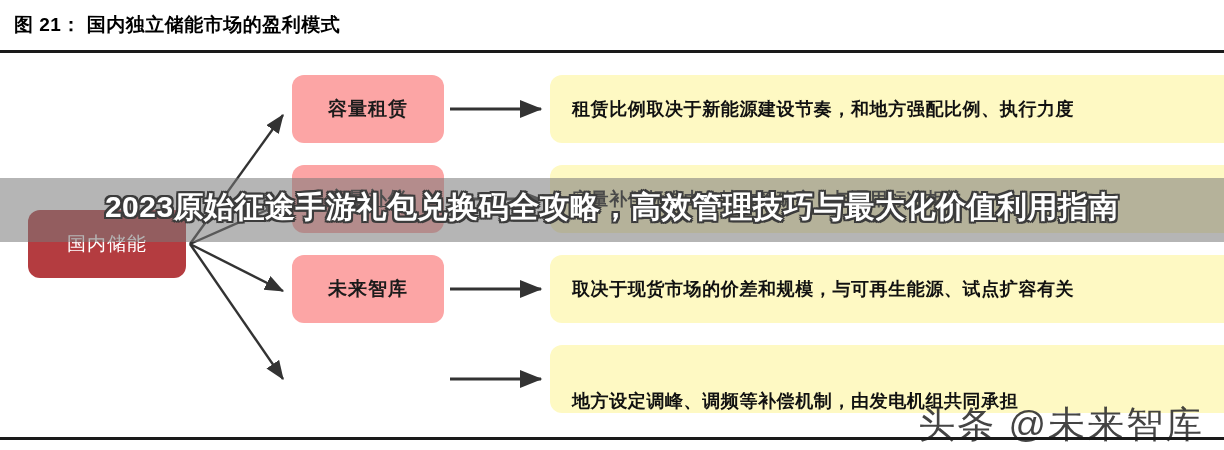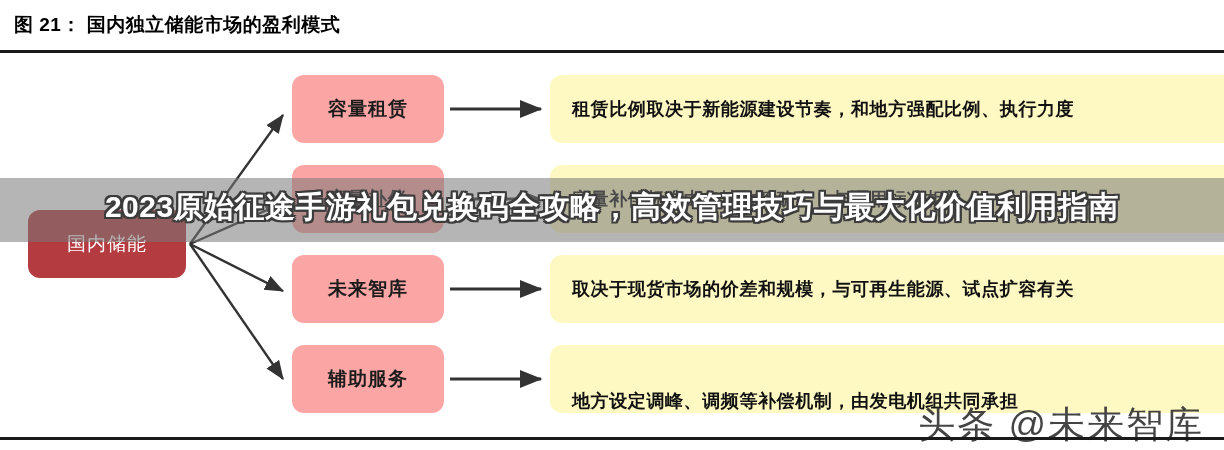--- a/index.html
+++ b/index.html
@@ -204,23 +204,20 @@
 
     <div class="node node-mid mid-0">
       <span class="node-label">容量租赁</span>
     </div>
     <div class="node node-mid mid-1">
       <span class="node-label">容量补偿</span>
     </div>
     <div class="node node-mid mid-2">
       <span class="node-label">未来智库</span>
     </div>
-    <div class="node node-mid mid-3">
-      <span class="node-label">辅助服务</span>
-    </div>
 
     <div class="node node-leaf leaf-0">
       <span class="node-label">租赁比例取决于新能源建设节奏，和地方强配比例、执行力度</span>
     </div>
     <div class="node node-leaf leaf-1">
       <span class="node-label">容量补偿标准由各地政策确定，与调用标准相关</span>
     </div>
     <div class="node node-leaf leaf-2">
       <span class="node-label">取决于现货市场的价差和规模，与可再生能源、试点扩容有关</span>
     </div>

